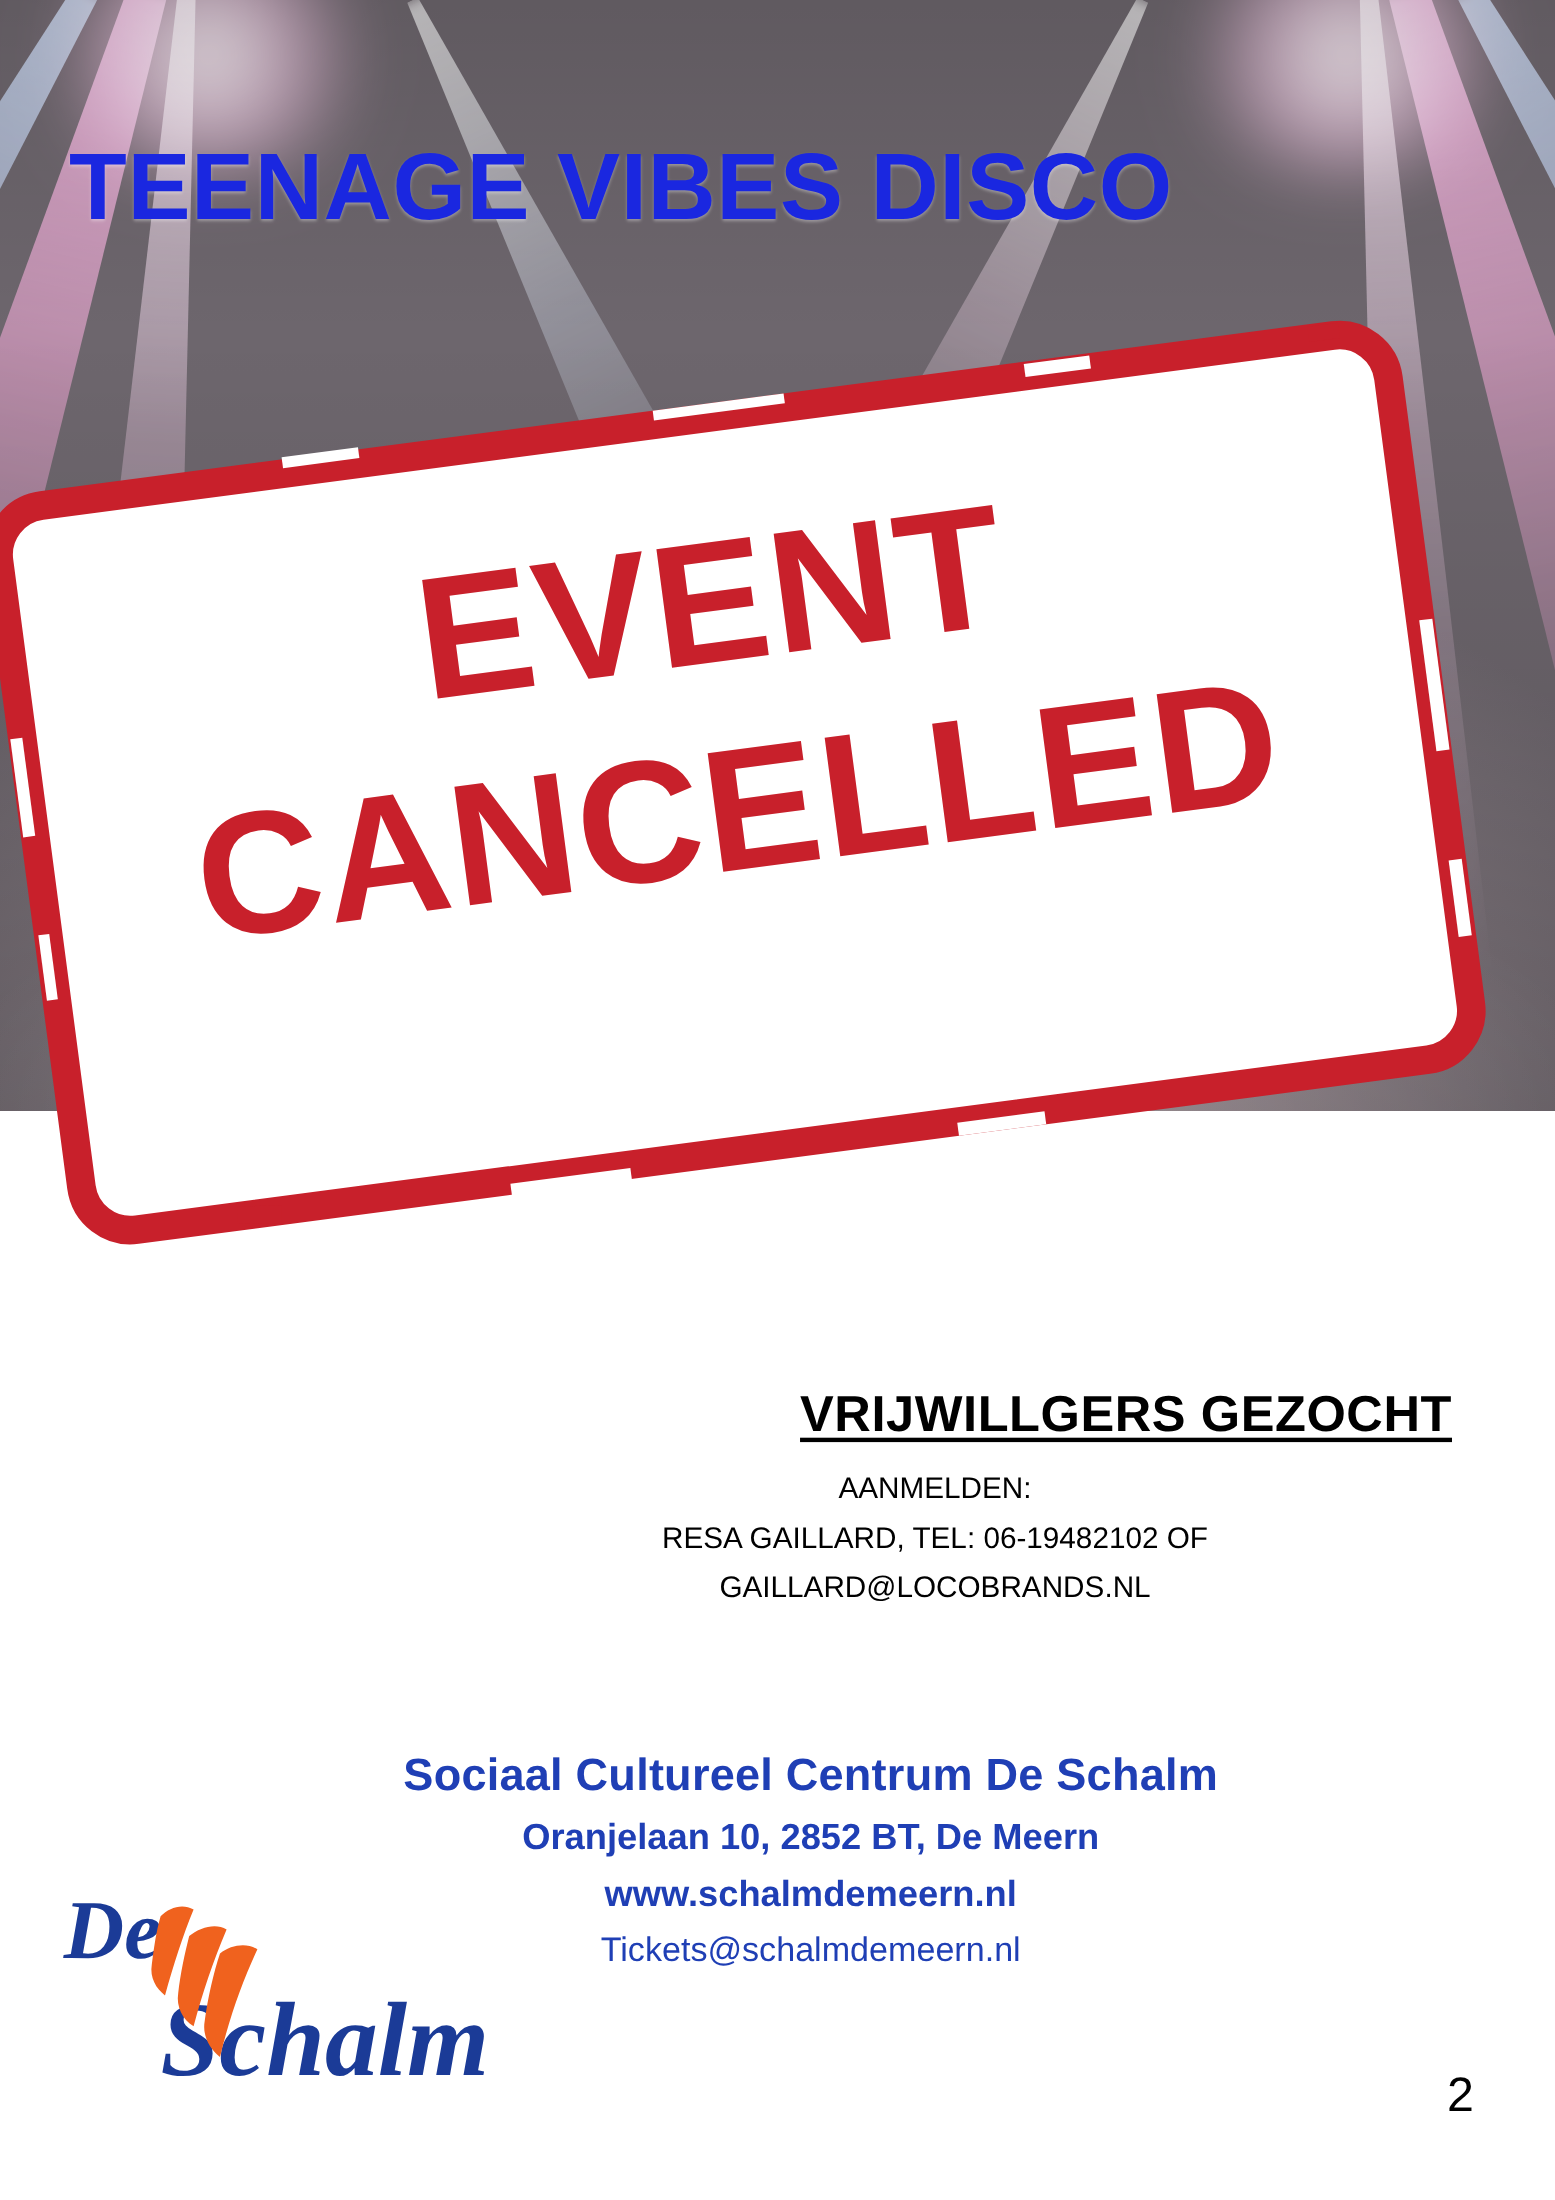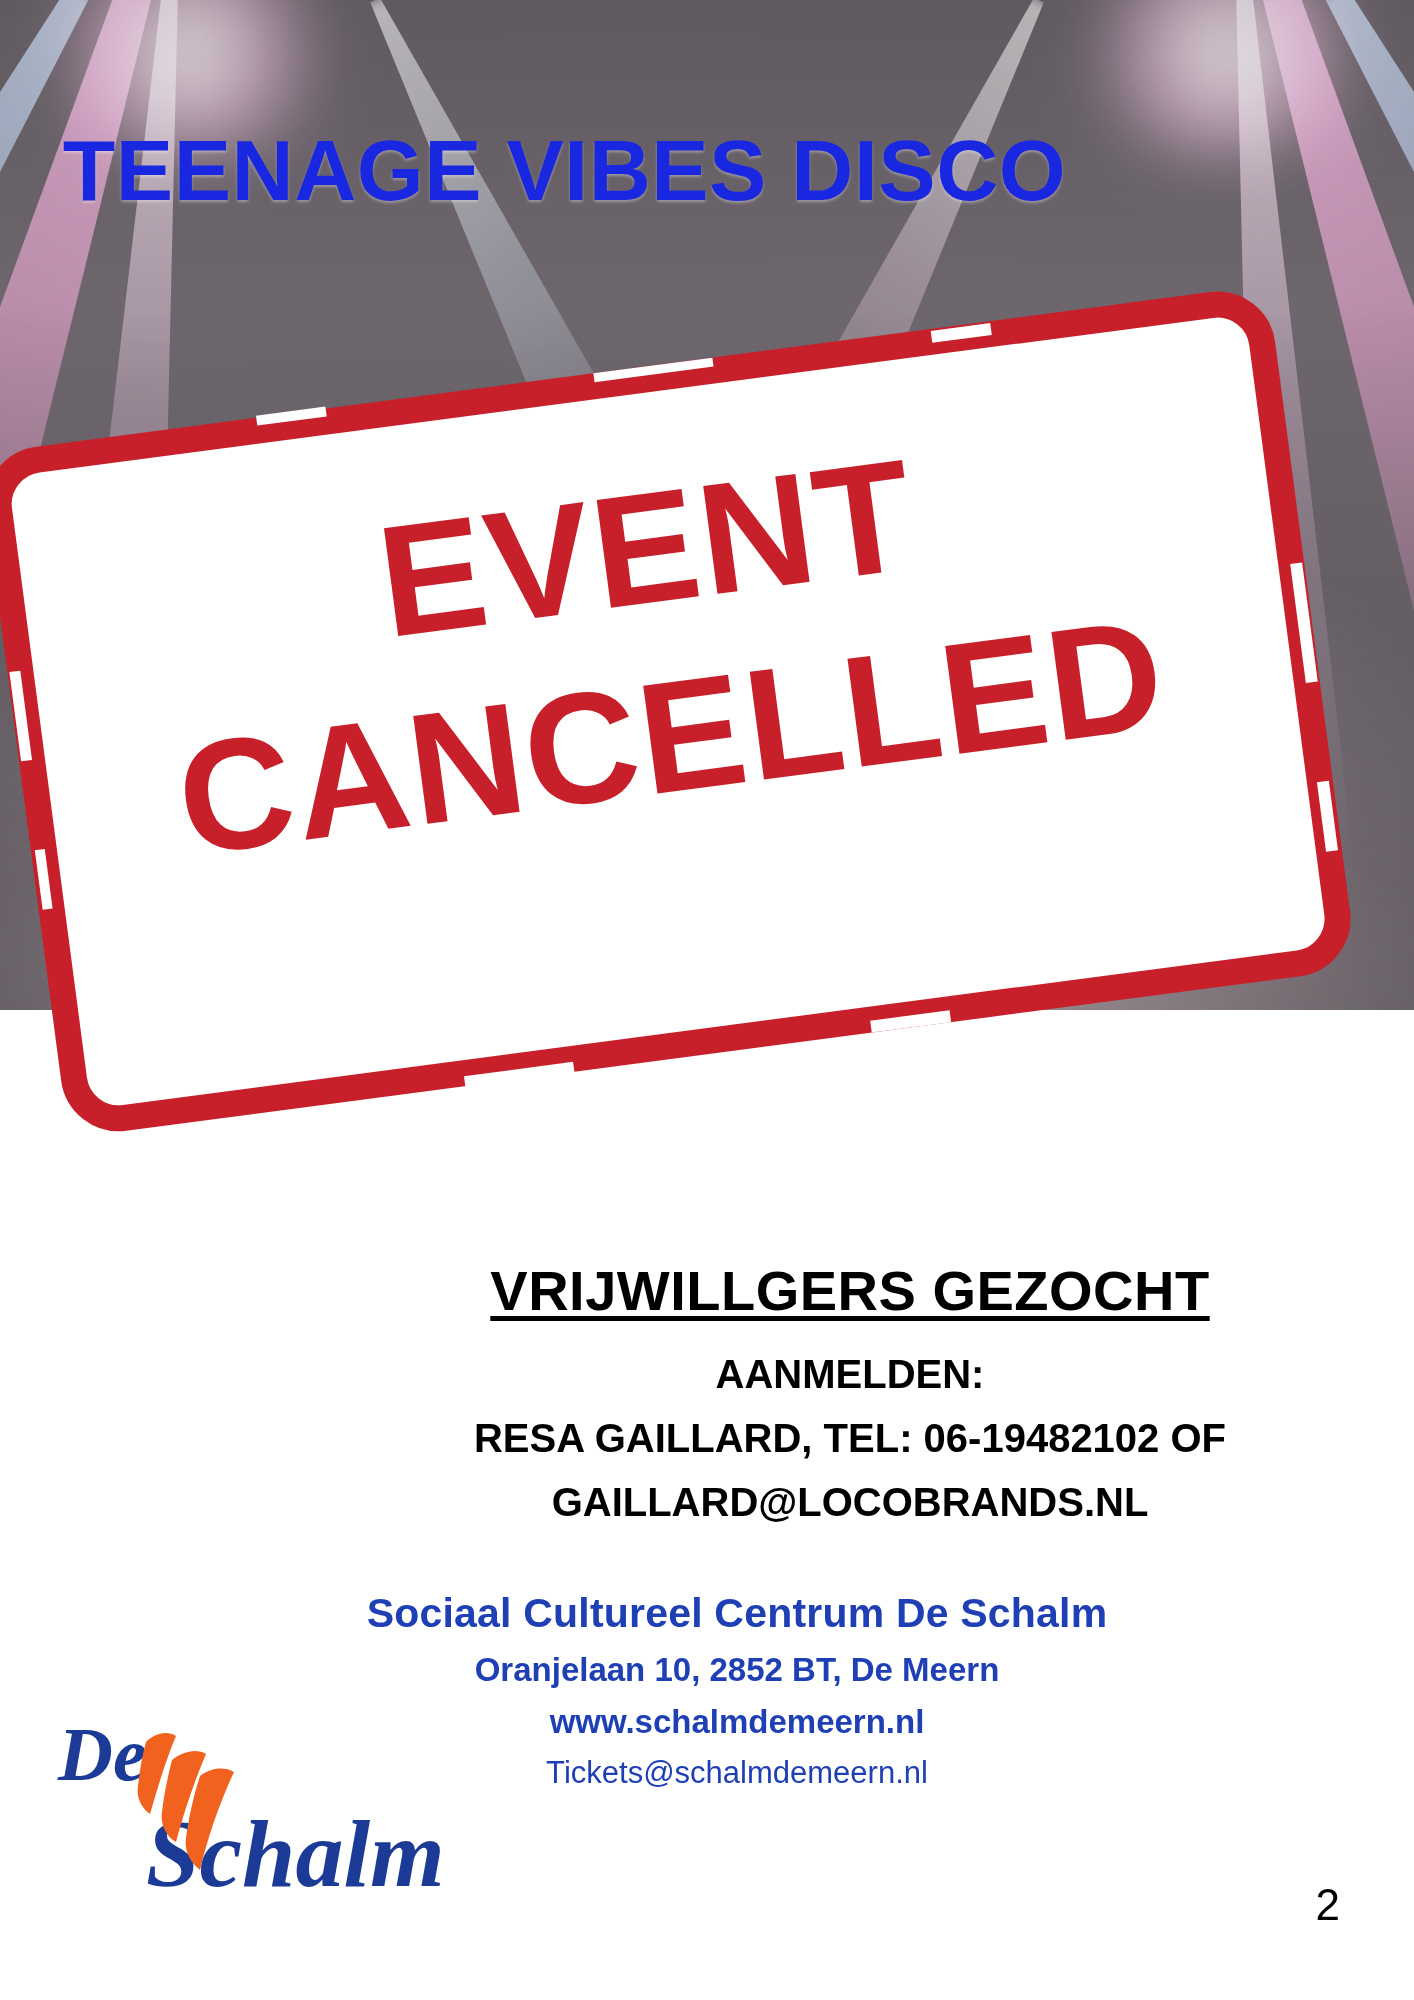--- a/index.html
+++ b/index.html
@@ -207,30 +207,31 @@
   .volunteers {
     position: absolute;
     left: 380px;
     top: 1258px;
     width: 940px;
     text-align: center;
     color: #000000;
     z-index: 20;
   }
   .volunteers .v-title {
-    font-size: 56px;
+    font-size: 46px;
     font-weight: bold;
     text-decoration: underline;
     text-underline-offset: 6px;
     letter-spacing: 0.5px;
+    text-align: right;
   }
   .volunteers .v-sub {
     margin-top: 22px;
-    font-size: 40px;
-    font-weight: bold;
+    font-size: 27px;
+    font-weight: normal;
     line-height: 1.45;
   }
 
   .venue {
     position: absolute;
     left: 237px;
     top: 1590px;
     width: 1000px;
     text-align: center;
     color: #1f3fb5;

